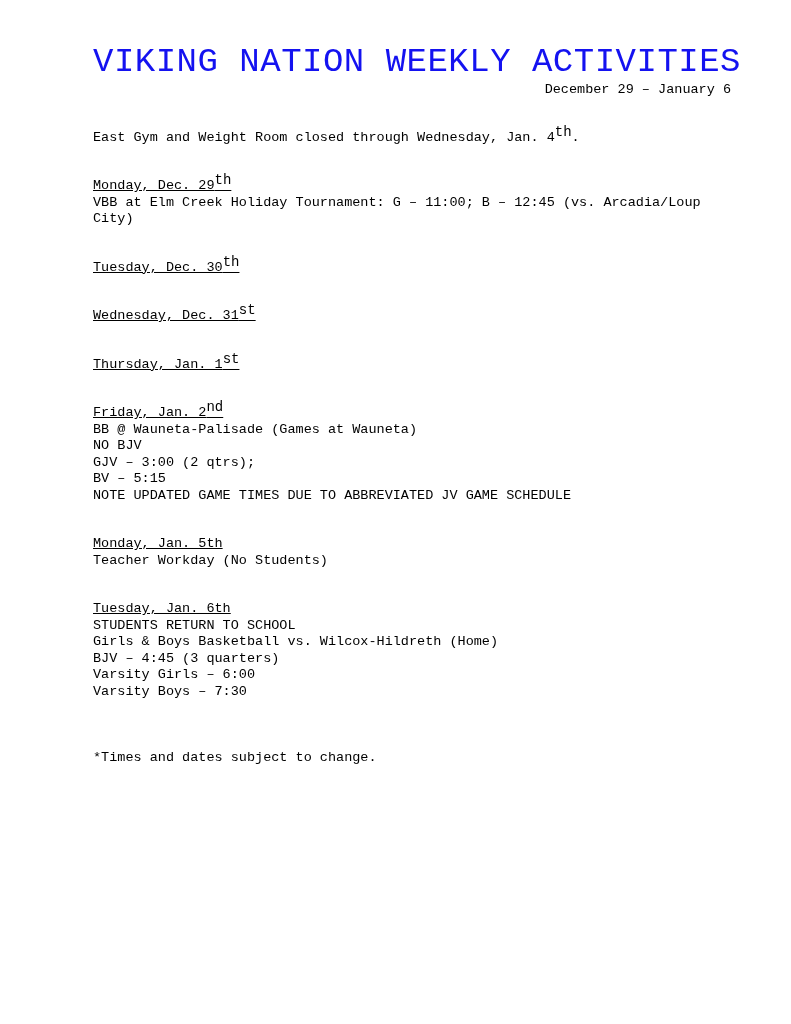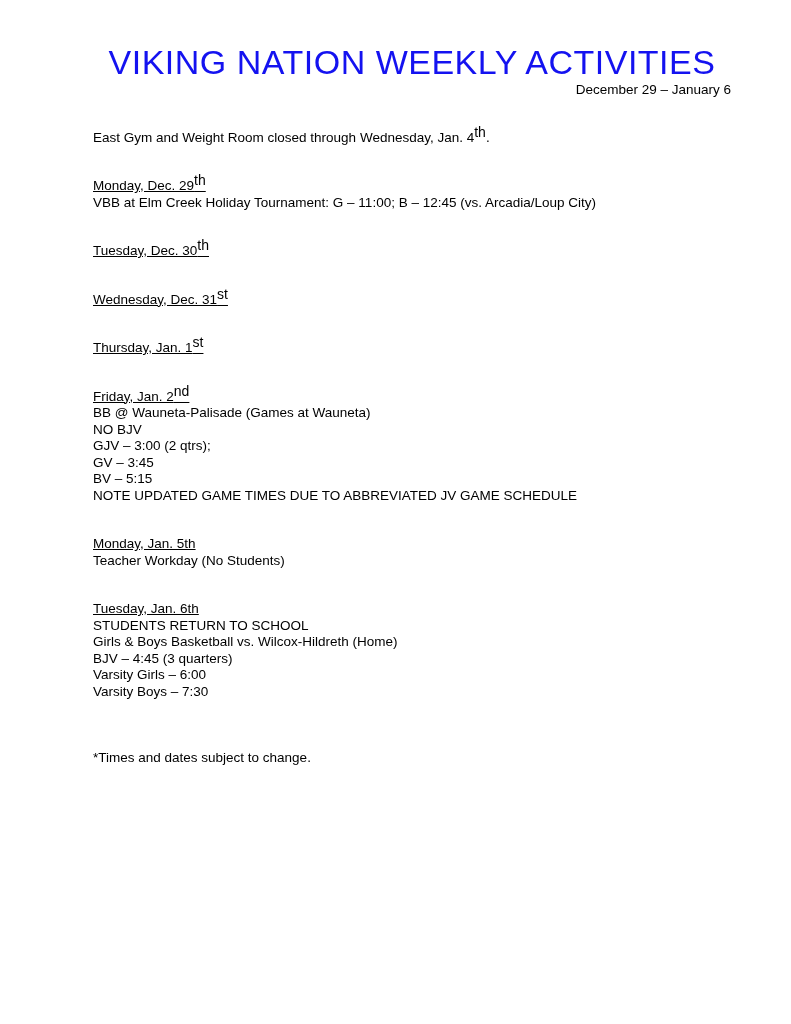--- a/index.html
+++ b/index.html
@@ -4,21 +4,21 @@
 <style>
   * { margin: 0; padding: 0; box-sizing: border-box; }
   html, body { background: #ffffff; }
   .page {
     position: relative;
     width: 791px;
     height: 1024px;
     margin: 0 auto;
     background: #ffffff;
     overflow: hidden;
-    font-family: Liberation Sans, sans-serif;
+    font-family: Liberation Mono, monospace;
     font-size: 13.5px;
     line-height: 16.5px;
     color: #000000;
   }
   .content {
     padding: 0 60px 0 93px;
   }
   .doc-title {
     margin-top: 42px;
     text-align: center;
@@ -68,21 +68,20 @@
           <div class="heading">Wednesday, Dec. 31<sup class="ord">st</sup></div>
         </div>
         <div class="section">
           <div class="heading">Thursday, Jan. 1<sup class="ord">st</sup></div>
         </div>
         <div class="section">
           <div class="heading">Friday, Jan. 2<sup class="ord">nd</sup></div>
           <div class="line">BB @ Wauneta-Palisade (Games at Wauneta)</div>
           <div class="line">NO BJV</div>
           <div class="line">GJV – 3:00 (2 qtrs);</div>
-          <div class="line">GV – 3:45</div>
           <div class="line">BV – 5:15</div>
           <div class="line">NOTE UPDATED GAME TIMES DUE TO ABBREVIATED JV GAME SCHEDULE</div>
         </div>
         <div class="section">
           <div class="heading">Monday, Jan. 5th</div>
           <div class="line">Teacher Workday (No Students)</div>
         </div>
         <div class="section">
           <div class="heading">Tuesday, Jan. 6th</div>
           <div class="line">STUDENTS RETURN TO SCHOOL</div>

